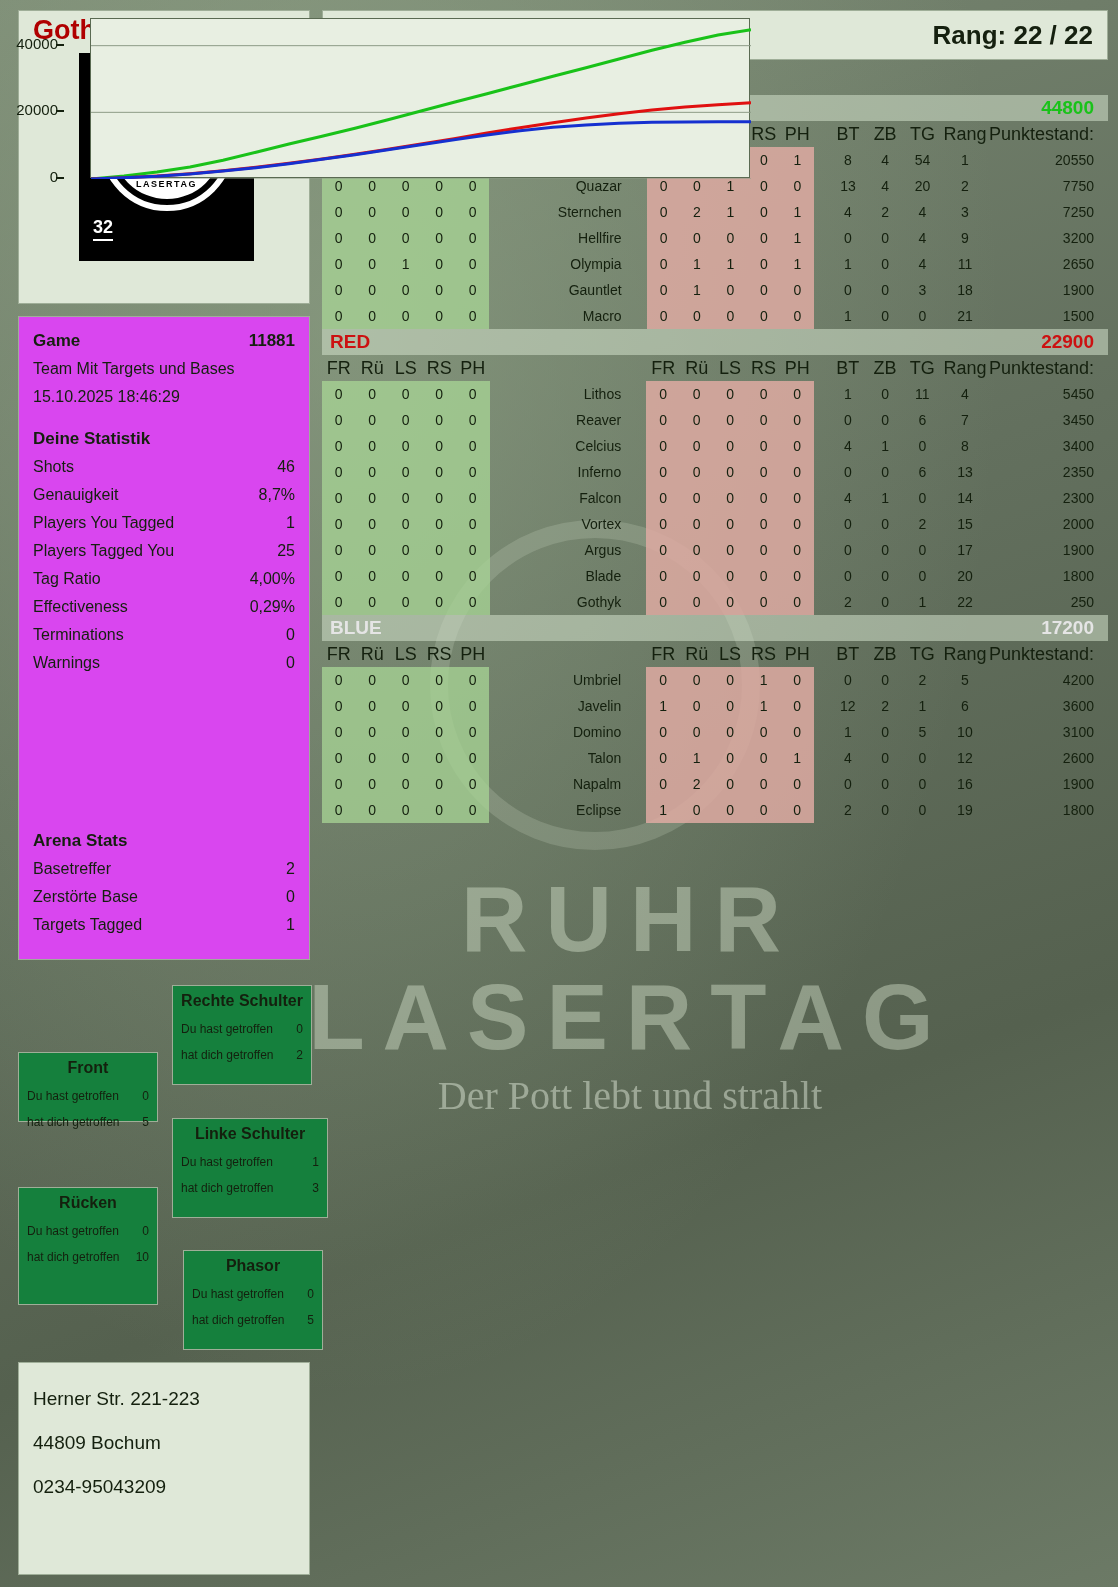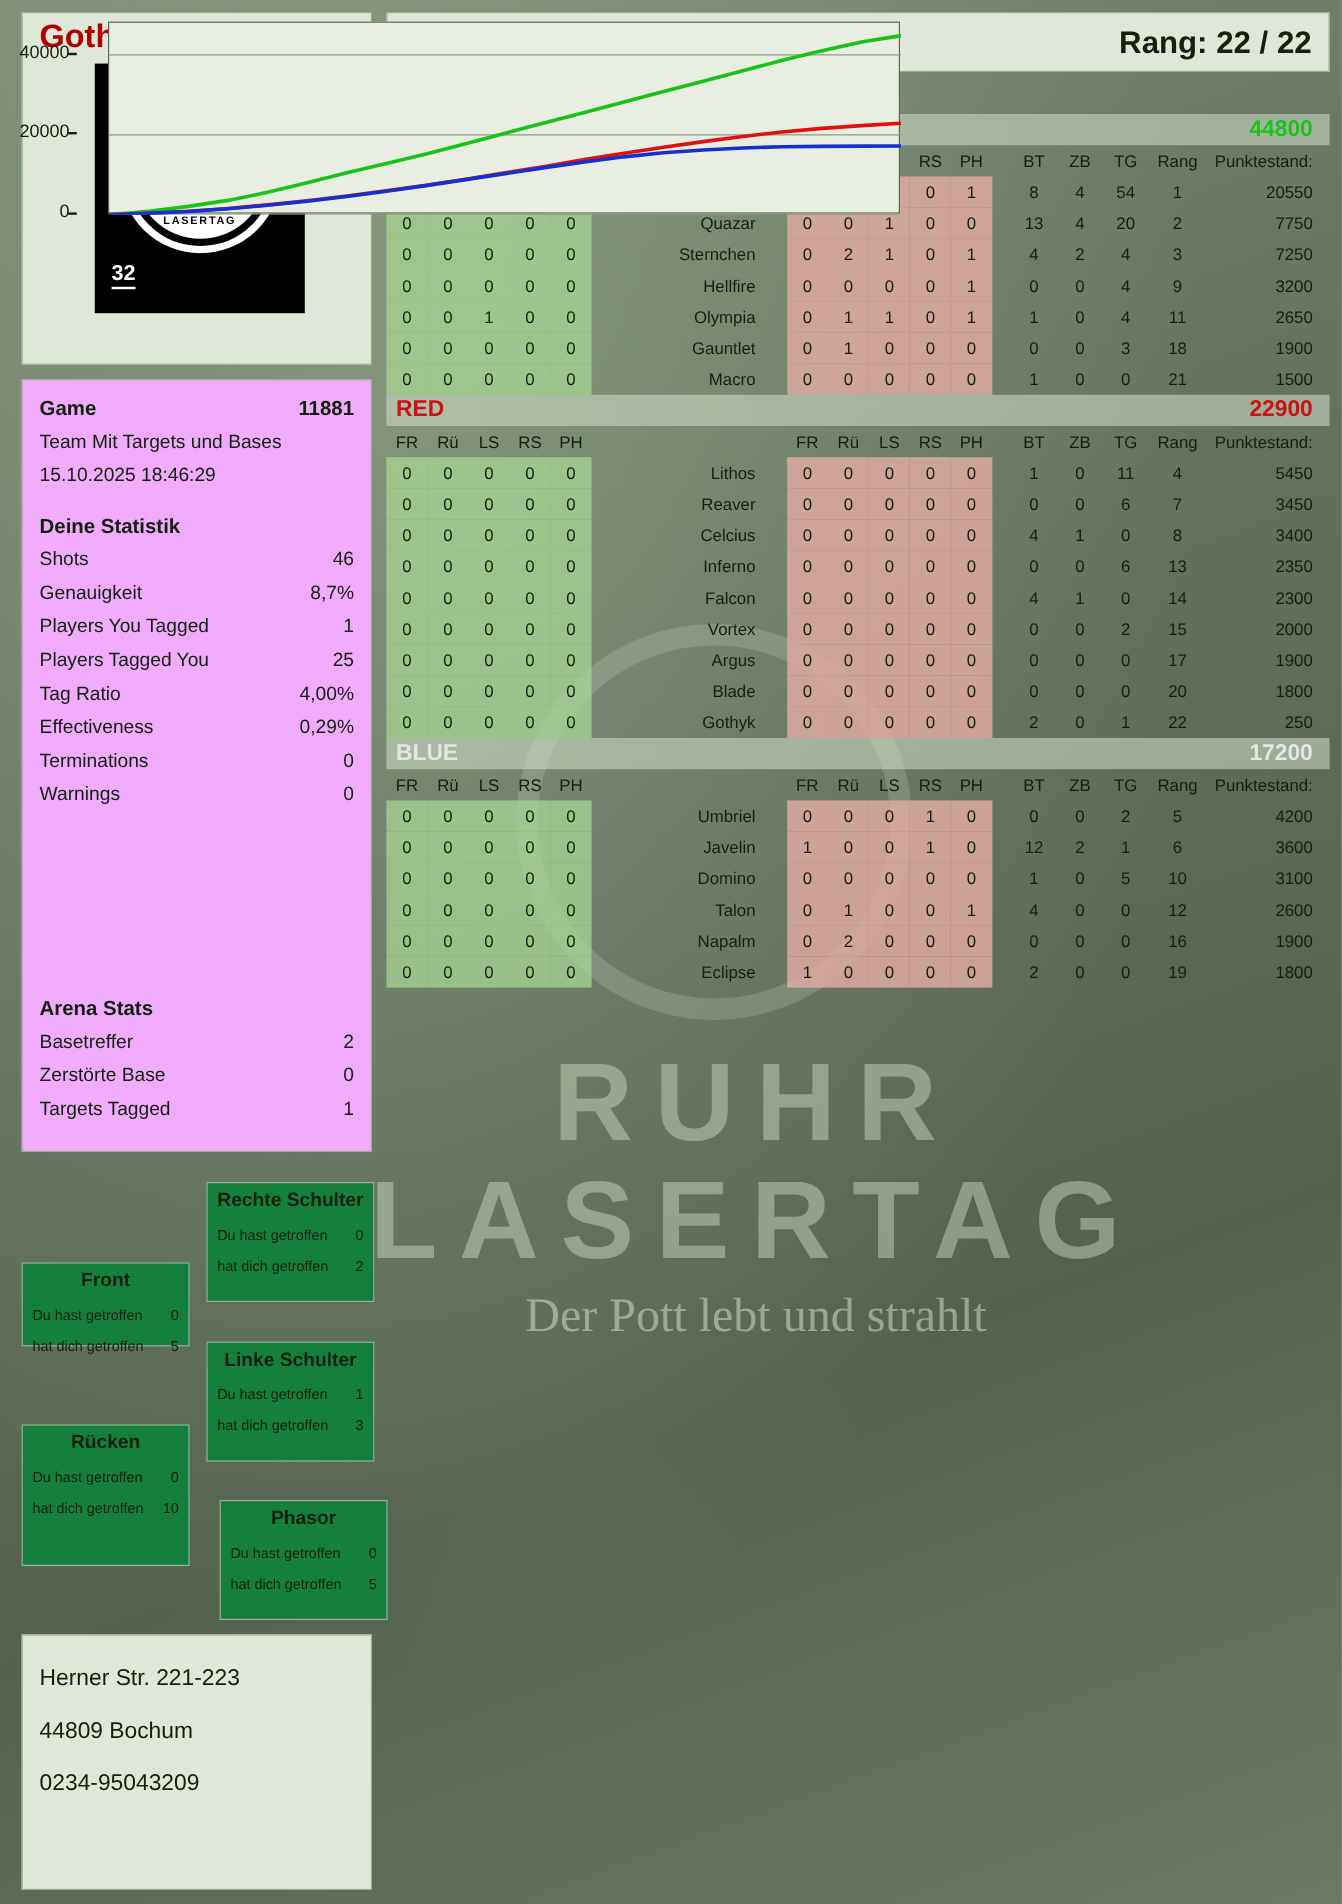--- a/index.html
+++ b/index.html
@@ -82,36 +82,36 @@
     position:absolute; left:34px; top:36px; width:44px; height:34px;
   }
   .logo-num {
     color:#fff; font-size:18px; font-weight:bold;
     align-self:flex-start; margin-left:14px; margin-top:6px;
     border-bottom:2px solid #fff; padding-bottom:1px;
   }
 
   #stats-panel {
     left:18px; top:316px; width:292px; height:644px;
-    background:#f0abfc;
+    background:#d946ef;
     padding:10px 14px;
     font-size:16px; color:#14200e;
   }
   .srow { display:flex; justify-content:space-between; line-height:28px; }
   .shead { font-weight:bold; font-size:17px; }
   .sgap { height:14px; }
 
   
   .hitbox { background:#15803d; border:1px solid #9fae98; position:absolute; padding:6px 8px; }
   .hitbox .ht { text-align:center; font-weight:bold; font-size:16px; color:#14200e; margin-bottom:6px;}
   .hitbox .hr { display:flex; justify-content:space-between; font-size:12px; color:#14200e; line-height:26px;}
   #hb-front  { left:18px;  top:1052px; width:140px; height:70px; }
   #hb-back   { left:18px;  top:1187px; width:140px; height:118px; }
   #hb-rs     { left:172px; top:985px;  width:140px; height:100px; }
-  #hb-ls     { left:172px; top:1118px; width:140px; height:100px; }
+  #hb-ls     { left:172px; top:1118px; width:156px; height:100px; }
   #hb-ph     { left:172px; top:1250px; width:140px; height:100px;margin-left:11px; }
 
   #address-panel {
     left:18px; top:1362px; width:292px; height:213px;
     background:#dfe8d8;
     padding:14px 14px;
     font-size:19px; color:#14200e; line-height:44px;
   }
 
   
@@ -137,21 +137,21 @@
   table.sc { border-collapse:collapse; width:786px; font-size:14px; color:#14200e; }
   table.sc td, table.sc th { padding:0; height:26px; font-weight:normal; }
   .grp-you { background:rgba(168,214,150,0.75); }
   .grp-them { background:rgba(222,170,162,0.85); }
   .c-num { width:34px; text-align:center; }
   .c-name { width:146px; text-align:right; padding-right:10px !important; }
   .c-gap { width:16px; }
   .c-stat { width:38px; text-align:center; }
   .c-rank { width:48px; text-align:center; }
   .c-pts { width:102px; text-align:right; padding-right:14px !important; }
-  thead td { font-weight:bold; font-size:14px; }
+  thead td { font-weight:bold; font-size:18px; }
 
   
   #chart-panel {
     left:322px; top:1362px; width:786px; height:213px;
     background:rgba(214,228,207,0.75);
     border:1px solid rgba(160,180,150,0.6);
   }
   #chart-inner { position:absolute; left:60px; top:10px; width:700px; height:190px; }
   .plot { position:absolute; left:30px; top:8px; width:660px; height:160px; background:#e8efe2; border:1px solid #5a6a52; }
   .ylab { position:absolute; right:702px; font-size:15px; color:#14200e; white-space:nowrap; }

